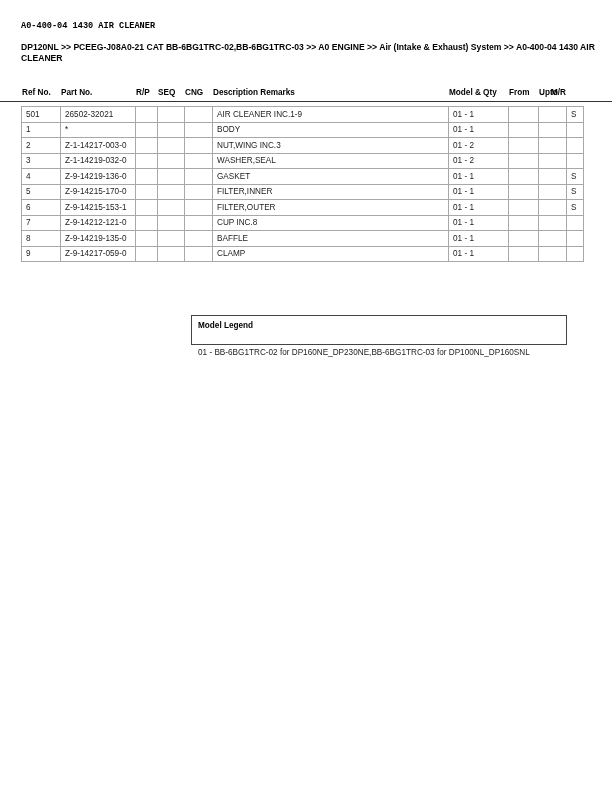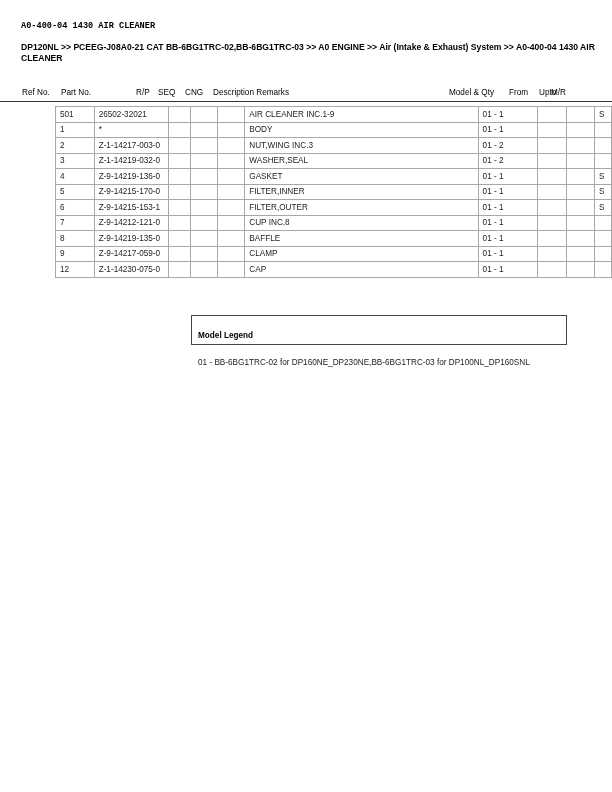--- a/index.html
+++ b/index.html
@@ -9,39 +9,39 @@
     }
     .title {
       position: absolute; left: 21px; top: 21px;
       font-size: 8.6px; font-weight: bold; font-family: Liberation Mono, monospace;
     }
     .breadcrumb {
       position: absolute; left: 21px; top: 42px; width: 580px;
       font-size: 8.6px; font-weight: bold; line-height: 10.5px;
     }
     .hdr {
-      position: absolute; top: 88px; font-size: 8.2px; font-weight: normal;
+      position: absolute; top: 88px; font-size: 8.2px; font-weight: bold;
       white-space: nowrap;
     }
     .hdr-rule {
       position: absolute; left: 0; top: 101px; width: 612px; height: 0;
       border-top: 1.6px solid #333;
     }
     table.parts {
       position: absolute; left: 21px; top: 106px;
       border-collapse: collapse; table-layout: fixed;
-      font-size: 8.2px; color: #222; margin-left: 34px;
+      font-size: 8.2px; color: #222;
     }
     table.parts td {
       border: 1px solid #a8a8a8; height: 14.5px; padding: 0 0 0 4px;
       white-space: nowrap; overflow: hidden; vertical-align: middle;
     }
     .legend {
       position: absolute; left: 191px; top: 315px; width: 376px; height: 30px;
-      border: 1px solid #444; padding: 10px 0 0 6px; box-sizing: border-box;
+      border: 1px solid #444; padding: 0 0 0 6px; box-sizing: border-box;
       font-size: 8.2px;
     }
     .legend .lt { font-weight: bold; margin-top: 5px; }
     .legend .lr { margin-top: 18px; color: #222; }
   </style>
 </head>
 <body>
 
 <div class="title">A0-400-04 1430 AIR CLEANER</div>
 <div class="breadcrumb">DP120NL &gt;&gt; PCEEG-J08A0-21 CAT BB-6BG1TRC-02,BB-6BG1TRC-03 &gt;&gt; A0 ENGINE &gt;&gt; Air (Intake &amp; Exhaust) System &gt;&gt; A0-400-04 1430 AIR CLEANER</div>
@@ -187,31 +187,19 @@
         <td>Z-9-14217-059-0</td>
         <td></td>
         <td></td>
         <td></td>
         <td>CLAMP</td>
         <td>01 - 1</td>
         <td></td>
         <td></td>
         <td></td>
       </tr>
-      <tr>
-        <td>12</td>
-        <td>Z-1-14230-075-0</td>
-        <td></td>
-        <td></td>
-        <td></td>
-        <td>CAP</td>
-        <td>01 - 1</td>
-        <td></td>
-        <td></td>
-        <td></td>
-      </tr>
     </tbody>
 </table>
 
 <div class="legend">
   <div class="lt">Model Legend</div>
   <div class="lr">01 - BB-6BG1TRC-02 for DP160NE_DP230NE,BB-6BG1TRC-03 for DP100NL_DP160SNL</div>
 </div>
 
 </body></html>

